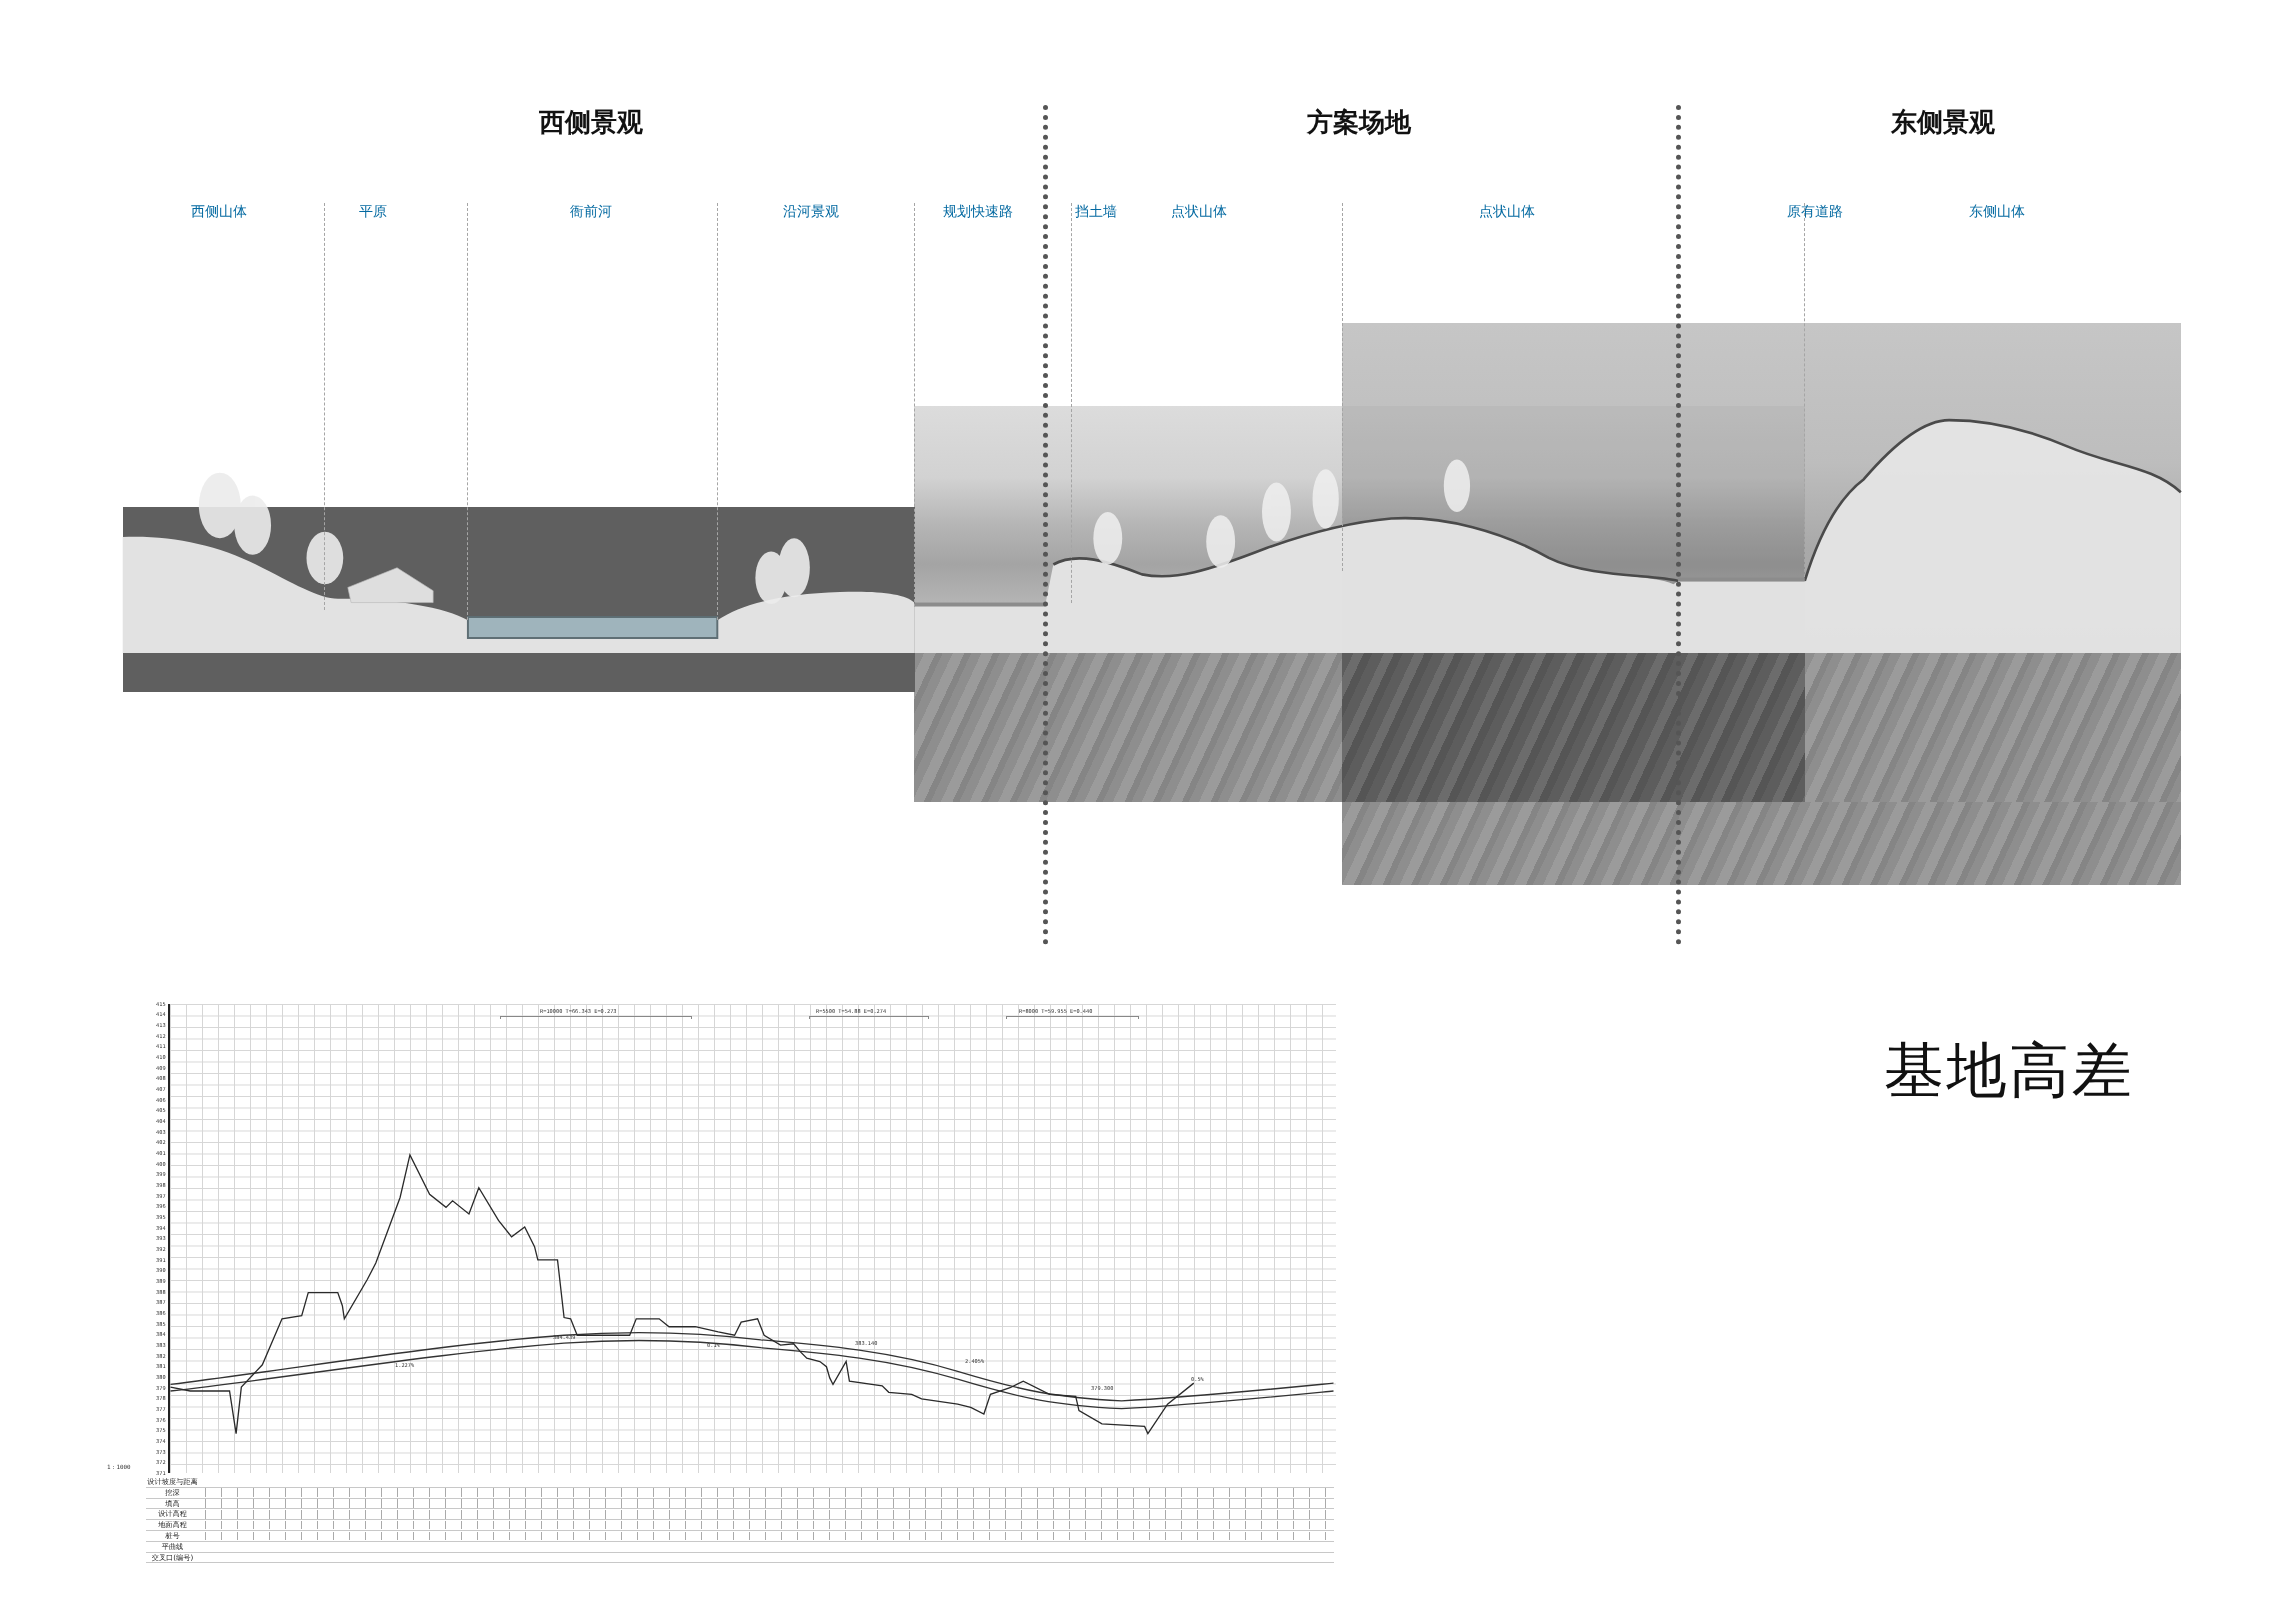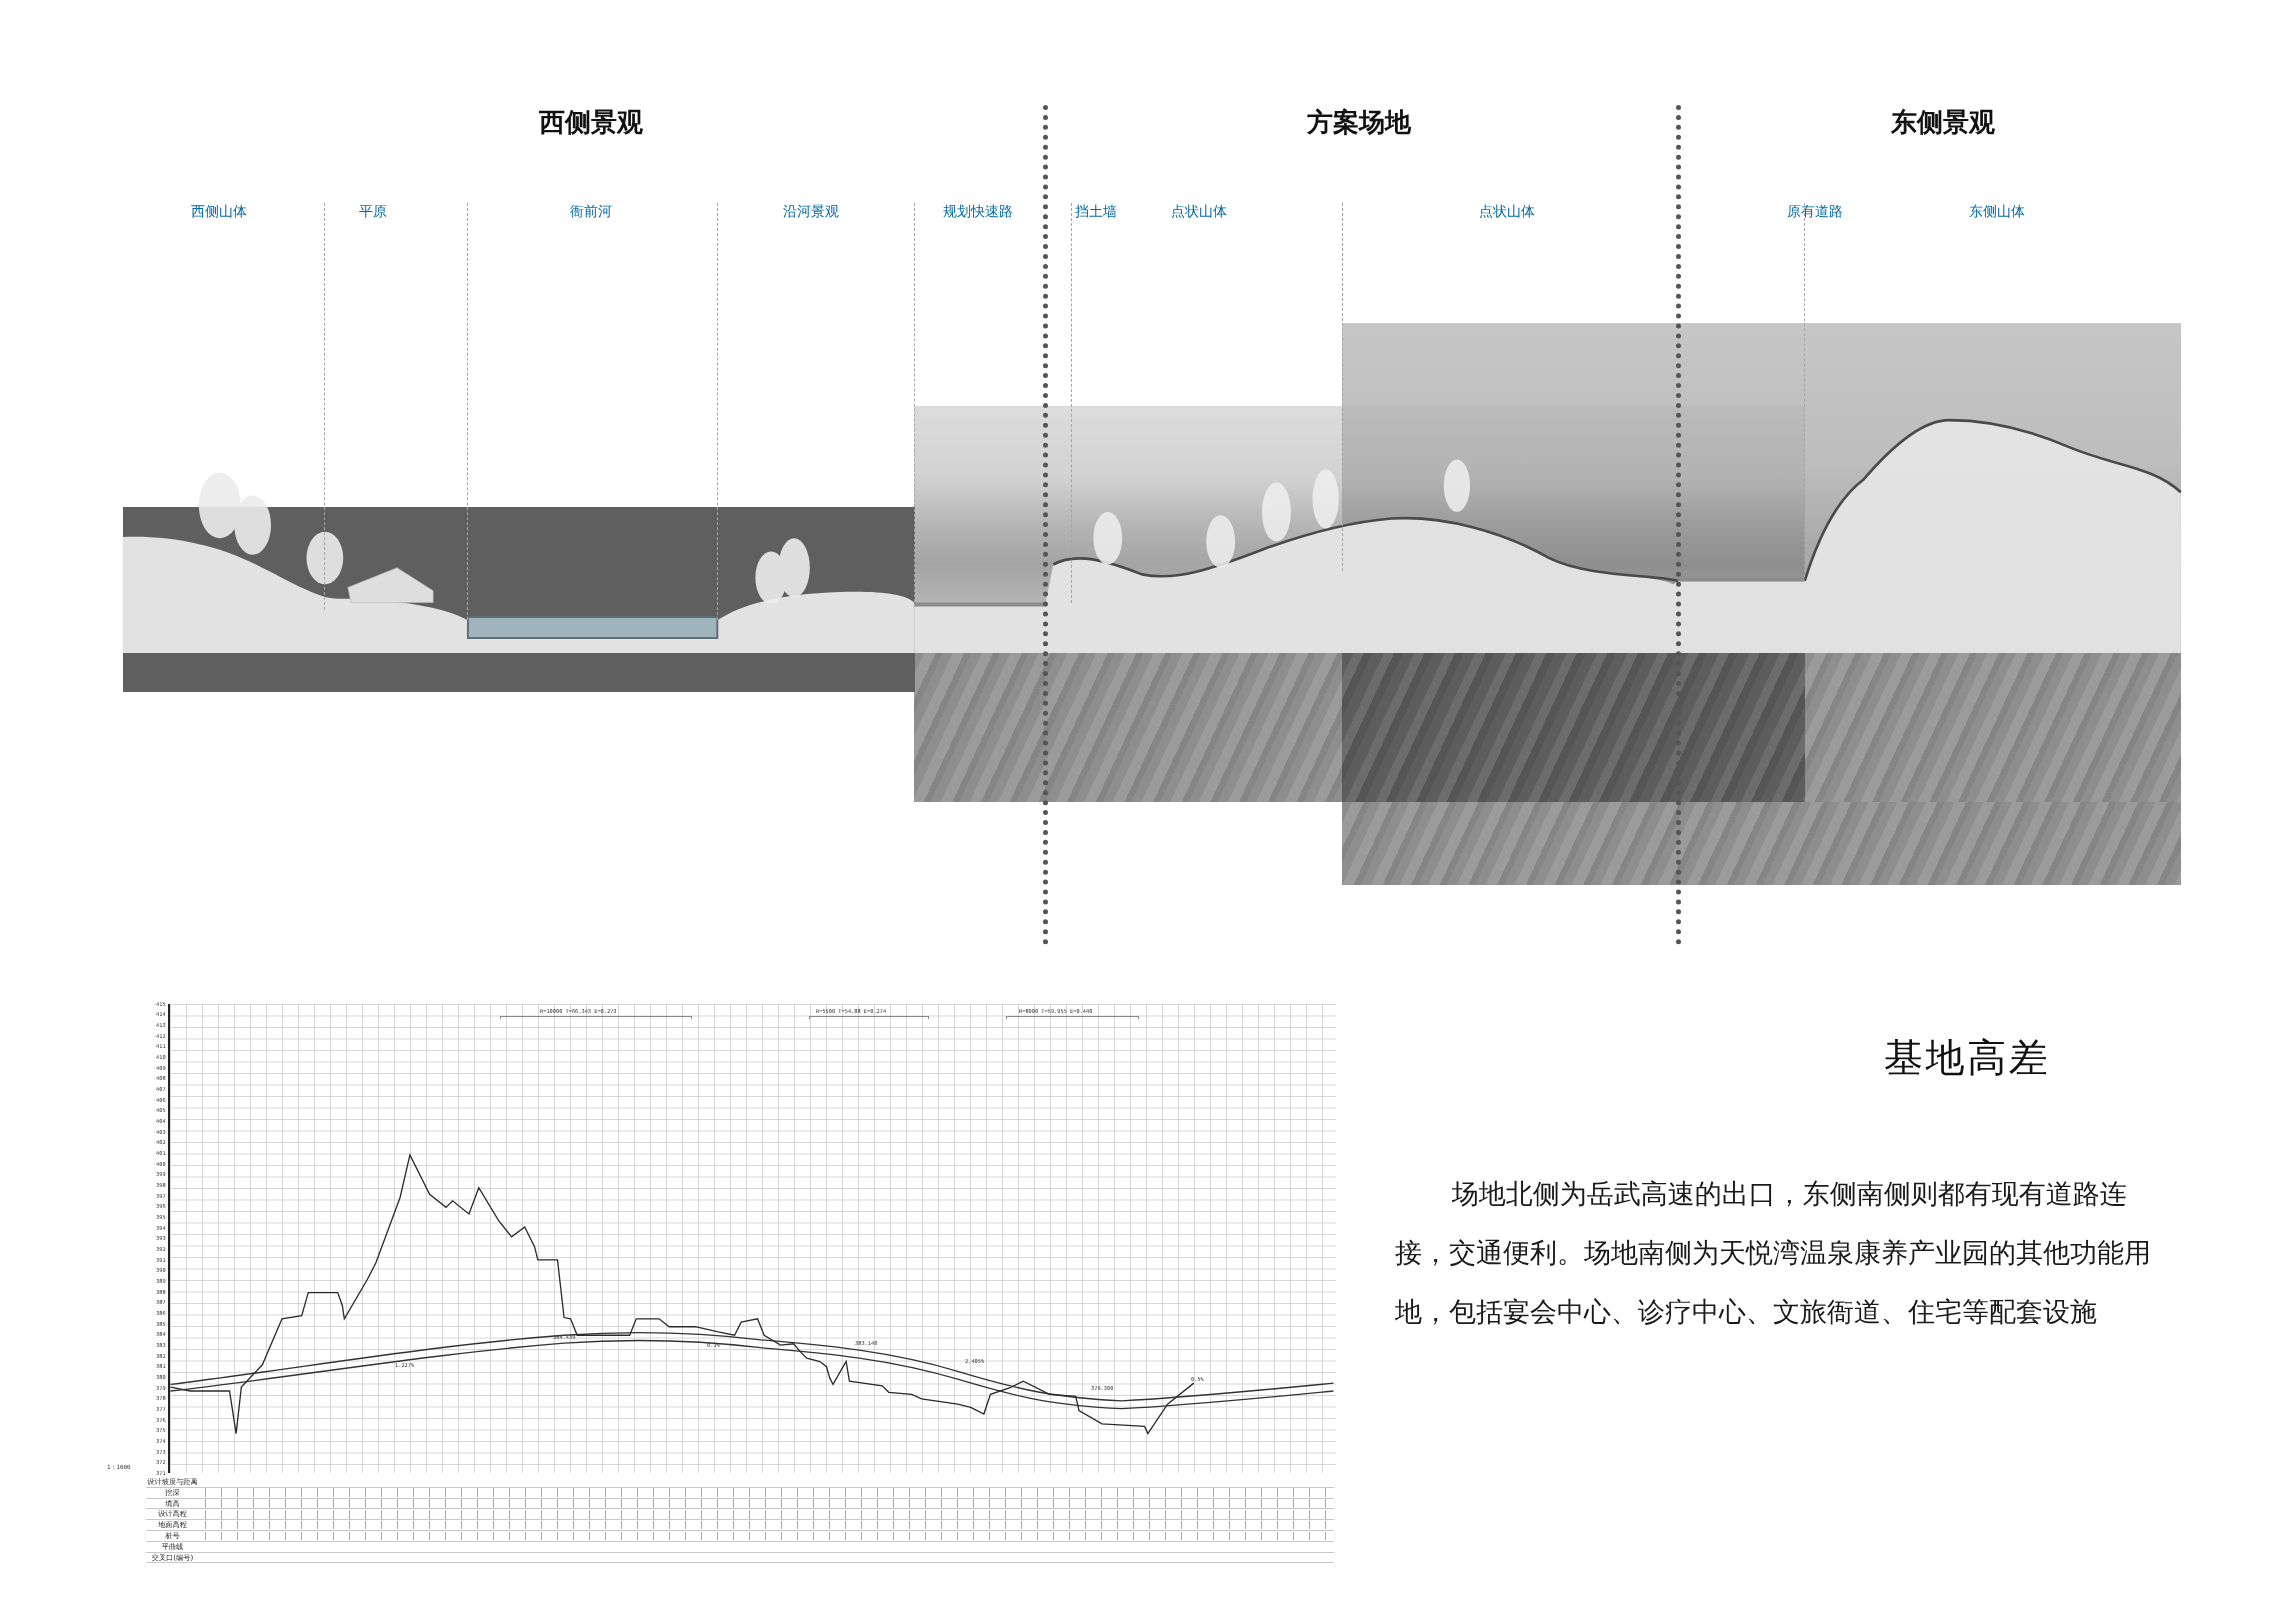--- a/index.html
+++ b/index.html
@@ -50,21 +50,21 @@
                      color: #222; line-height: 9.8px; white-space: nowrap; }
   .table-row-values { position: absolute; left: 59px; right: 0; top: 0.7px; height: 8.5px;
      background: repeating-linear-gradient(90deg, #555 0px, #555 1.3px, transparent 1.3px, transparent 16px);
      opacity: 0.5; }
   .annot { position: absolute; font-size: 5.3px; color: #333; white-space: nowrap;
            font-family: "DejaVu Sans Mono", monospace; }
   .annot-bracket { position: absolute; height: 2.6px; border-top: 0.7px solid #888;
                    border-left: 0.7px solid #888; border-right: 0.7px solid #888; }
 
   
-  .desc-title { position: absolute; left: 1884px; top: 1031px; font-size: 39px; color: #111;
+  .desc-title { position: absolute; left: 1884px; top: 1031px; font-size: 60px; color: #111;
                 font-family: "DejaVu Serif", "Liberation Serif", serif; letter-spacing: 2.6px; white-space: nowrap; }
   .desc-body { position: absolute; left: 1395px; top: 1164px; width: 775px; font-size: 27px;
                line-height: 59px; color: #1a1a1a;
                font-family: "DejaVu Serif", "Liberation Serif", serif; }
   .desc-body p { margin: 0; text-indent: 2.1em; }
 </style>
 </head>
 <body>
 
 <div class="section-title" style="left:591px">西侧景观</div>
@@ -243,15 +243,14 @@
         <span class="table-row-label">平曲线</span>
       </div>
     <div class="table-row">
         <span class="table-row-label">交叉口(编号)</span>
       </div>
   </div>
 </div>
 
 <div class="desc-title">基地高差</div>
 <div class="desc-body">
-  <p>场地北侧为岳武高速的出口，东侧南侧则都有现有道路连接，交通便利。场地南侧为天悦湾温泉康养产业园的其他功能用地，包括宴会中心、诊疗中心、文旅衙道、住宅等配套设施</p>
 </div>
 
 
 </body></html>

